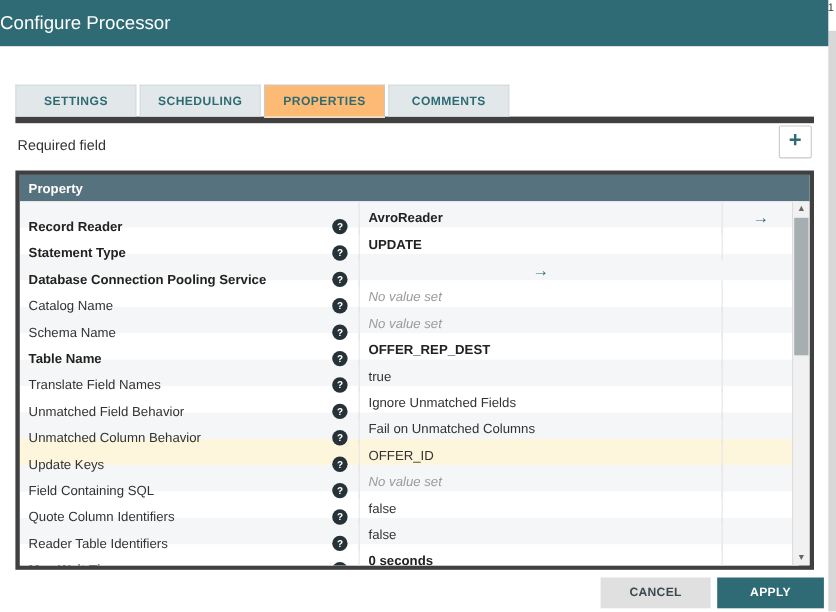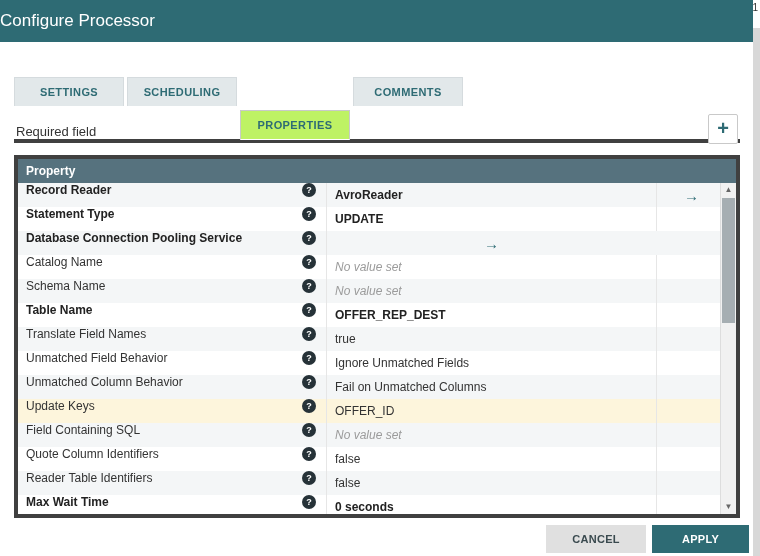--- a/index.html
+++ b/index.html
@@ -14,30 +14,30 @@
 
   
   .right-strip { position: absolute; top: 28px; right: 0; width: 7px; height: 528px; background: #d8d8d8; }
   .page-indicator { position: absolute; top: 2px; right: 2px; font-size: 10px; color: #333; }
 
   
   .dlg-header { position: absolute; top: 0; left: 0; width: 753px; height: 42px; background: #2e6b74; }
   .dlg-title { color: #fff; font-size: 17px; font-weight: normal; line-height: 42px; }
 
   
-  .tabs { position: absolute; top: 77px; left: 14px; width: 726px; display: flex; gap: 3px; border-bottom: 4px solid #404040; }
+  .tabs { position: absolute; top: 77px; left: 14px; width: 726px; display: flex; gap: 3px; border-bottom: 6px solid #404040; }
   .tab {
     width: 110px; height: 29px; line-height: 29px; text-align: center;
     font-size: 11px; font-weight: bold; letter-spacing: 0.4px;
     color: #2e6b74; background: #e2e8ea; border: 1px solid #d5dbde; border-bottom: none;
     cursor: pointer;
   }
   .tab.active {
-    background: #bef264; border: 1px solid #c9c9c9; border-bottom: 1px solid #fff;
-    margin-bottom: -1px; height: 30px; margin-top: 33px;
+    background: #fdba74; border: 1px solid #c9c9c9; border-bottom: 1px solid #fff;
+    margin-bottom: -1px; height: 30px;
   }
 
   
   .required-label { position: absolute; top: 124px; left: 16px; font-size: 13px; color: #333; }
   .add-btn {
     position: absolute; top: 114px; right: 22px; width: 30px; height: 30px;
     border: 1px solid #c9c9c9; border-radius: 2px; background: #fff;
     color: #2e6b74; font-size: 20px; font-weight: bold; line-height: 27px; text-align: center;
     cursor: pointer;
   }
@@ -48,21 +48,21 @@
     display: grid; grid-template-columns: 308px 330px 70px 16px;
     height: 24px; align-items: center;
     background: #56727e; color: #fff; font-size: 12px; font-weight: bold;
   }
   .thead .hcell { padding-left: 8px; }
   .tbody { position: relative; height: 331px; overflow: hidden; }
   .rows { width: 708px; }
   .trow { display: grid; grid-template-columns: 308px 330px 70px; height: 24px; align-items: center; font-size: 12px; background: #fff; }
   .trow.even { background: #f4f6f7; }
   .trow.hl { background: #fdf5dc; }
-  .cell.prop { display: flex; align-items: flex-start; justify-content: space-between; padding: 0 10px 0 8px; color: #333; height: 100%; }
+  .cell.prop { display: flex; align-items: flex-start; justify-content: space-between; padding: 16px 10px 0 8px; color: #333; height: 100%; }
   .cell.prop.bold, .cell.val.bold { font-weight: bold; color: #222; }
   .cell.val { padding-left: 8px; border-left: 1px solid #e6e6e6; height: 100%; display: flex; align-items: center; color: #333; }
   .cell.val.novalue { color: #9b9b9b; font-style: italic; font-weight: normal; }
   .cell.action { border-left: 1px solid #e6e6e6; height: 100%; display: flex; align-items: center; justify-content: center; }
   .help {
     flex: none; width: 14px; height: 14px; border-radius: 50%; background: #263238; color: #fff;
     font-size: 9px; font-weight: bold; text-align: center; line-height: 14px; font-style: normal; cursor: pointer;
   }
   .goto { color: #2e6b74; font-size: 15px; font-weight: bold; cursor: pointer; }
 

